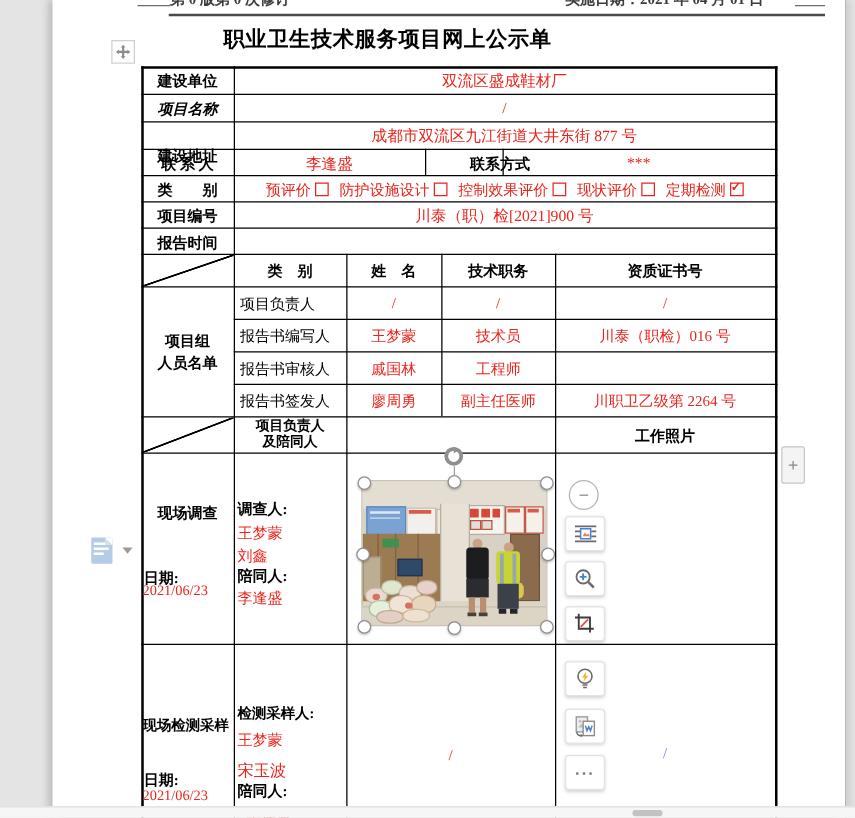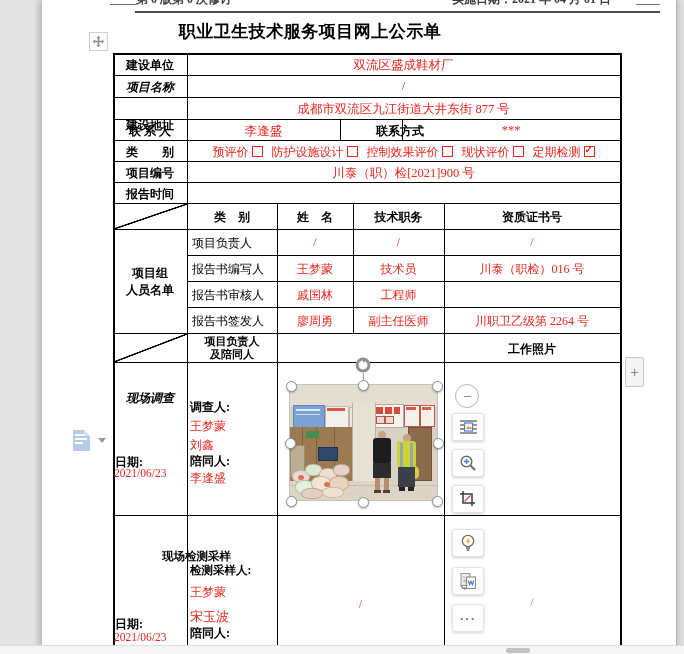--- a/index.html
+++ b/index.html
@@ -148,30 +148,30 @@
   <div class="abs red ctr nw" style="left:164px;top:260px;width:76px;font-size:12px;">廖周勇</div>
   <div class="abs red ctr nw" style="left:240px;top:260px;width:91px;font-size:12px;">副主任医师</div>
   <div class="abs red ctr nw" style="left:331px;top:260px;width:176px;font-size:12px;">川职卫乙级第 2264 号</div>
 
   <div class="abs lbl ctr" style="left:74px;top:282px;width:90px;font-size:11px;line-height:13px;">
     <div>项目负责人</div>
     <div>及陪同人</div>
   </div>
   <div class="abs lbl ctr" style="left:331px;top:288px;width:176px;">工作照片</div>
 
-  <div class="abs lbl ctr" style="left:0;top:337px;width:74px;font-style:italic;">现场调查</div>
+  <div class="abs lbl ctr" style="left:0;top:349px;width:74px;">现场调查</div>
   <div class="abs lbl" style="left:2px;top:401px;">日期:</div>
   <div class="abs red nw" style="left:1px;top:414px;font-size:11.5px;">2021/06/23</div>
   <div class="abs lbl" style="left:77px;top:346px;text-align:right;">调查人:</div>
   <div class="abs red nw" style="left:77px;top:365px;font-size:12px;">王梦蒙</div>
   <div class="abs red nw" style="left:77px;top:384px;font-size:12px;">刘鑫</div>
   <div class="abs lbl" style="left:77px;top:400px;">陪同人:</div>
   <div class="abs red nw" style="left:77px;top:417px;font-size:12px;">李逢盛</div>
 
-  <div class="abs lbl nw" style="left:1px;top:496px;font-size:11.5px;padding-left:48px;">现场检测采样</div>
+  <div class="abs lbl nw" style="left:1px;top:520px;font-size:11.5px;">现场检测采样</div>
   <div class="abs lbl" style="left:2px;top:563px;">日期:</div>
   <div class="abs red nw" style="left:1px;top:578px;font-size:11.5px;">2021/06/23</div>
   <div class="abs lbl nw" style="left:77px;top:510px;font-size:11.5px;">检测采样人:</div>
   <div class="abs red nw" style="left:77px;top:531px;font-size:12px;">王梦蒙</div>
   <div class="abs red nw" style="left:77px;top:555px;font-size:13px;">宋玉波</div>
   <div class="abs lbl" style="left:77px;top:572px;">陪同人:</div>
   <div class="abs red nw" style="left:84px;top:590px;font-size:12px;">李逢盛</div>
   <div class="abs red ctr" style="left:164px;top:544px;width:167px;font-size:12px;">/</div>
   <div class="abs ctr" style="left:331px;top:542px;width:176px;font-size:12px;color:#7486c9;">/</div>
 </div>

